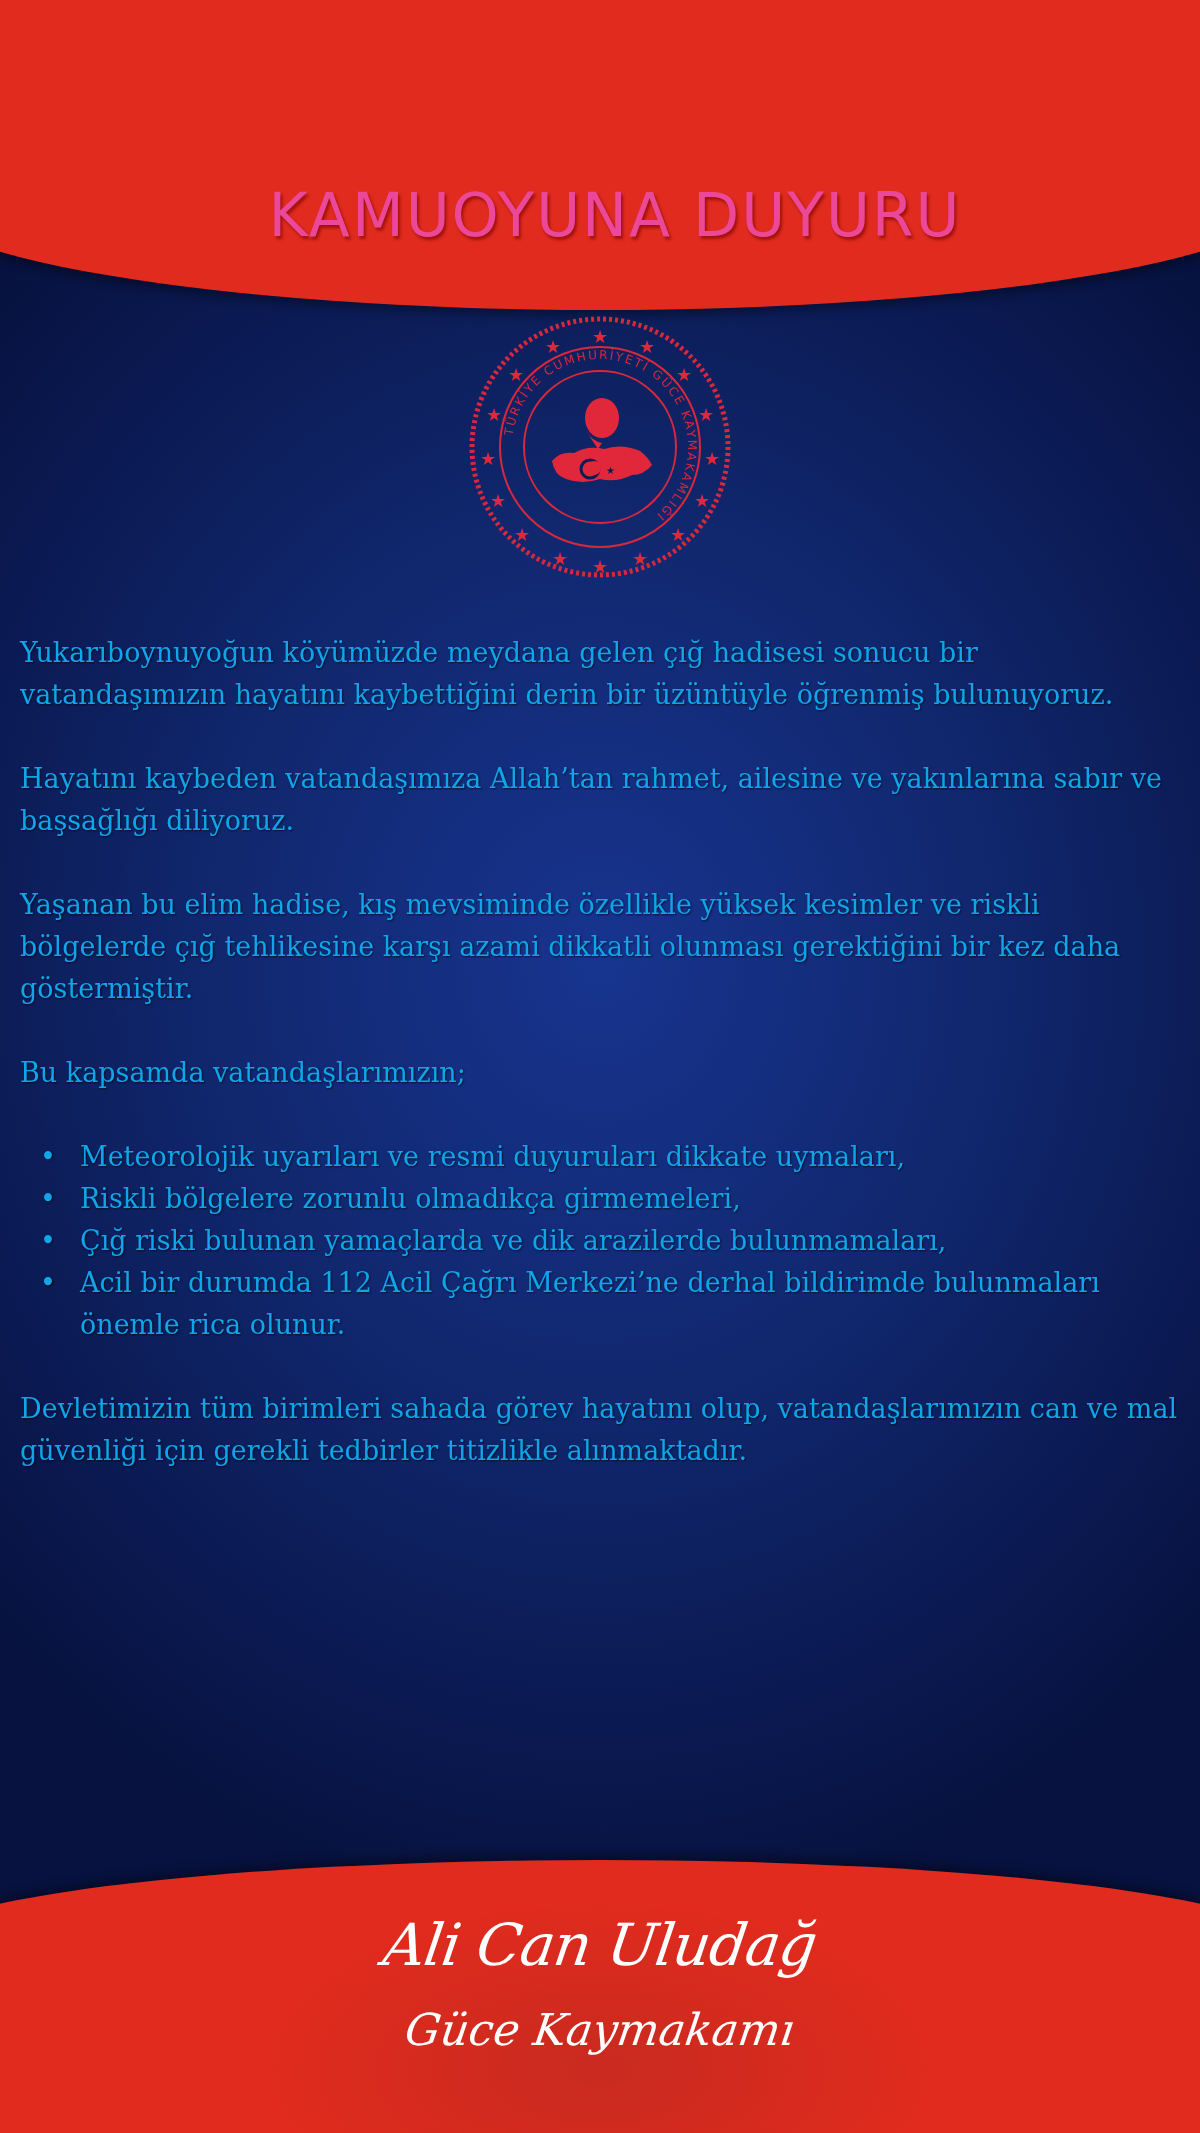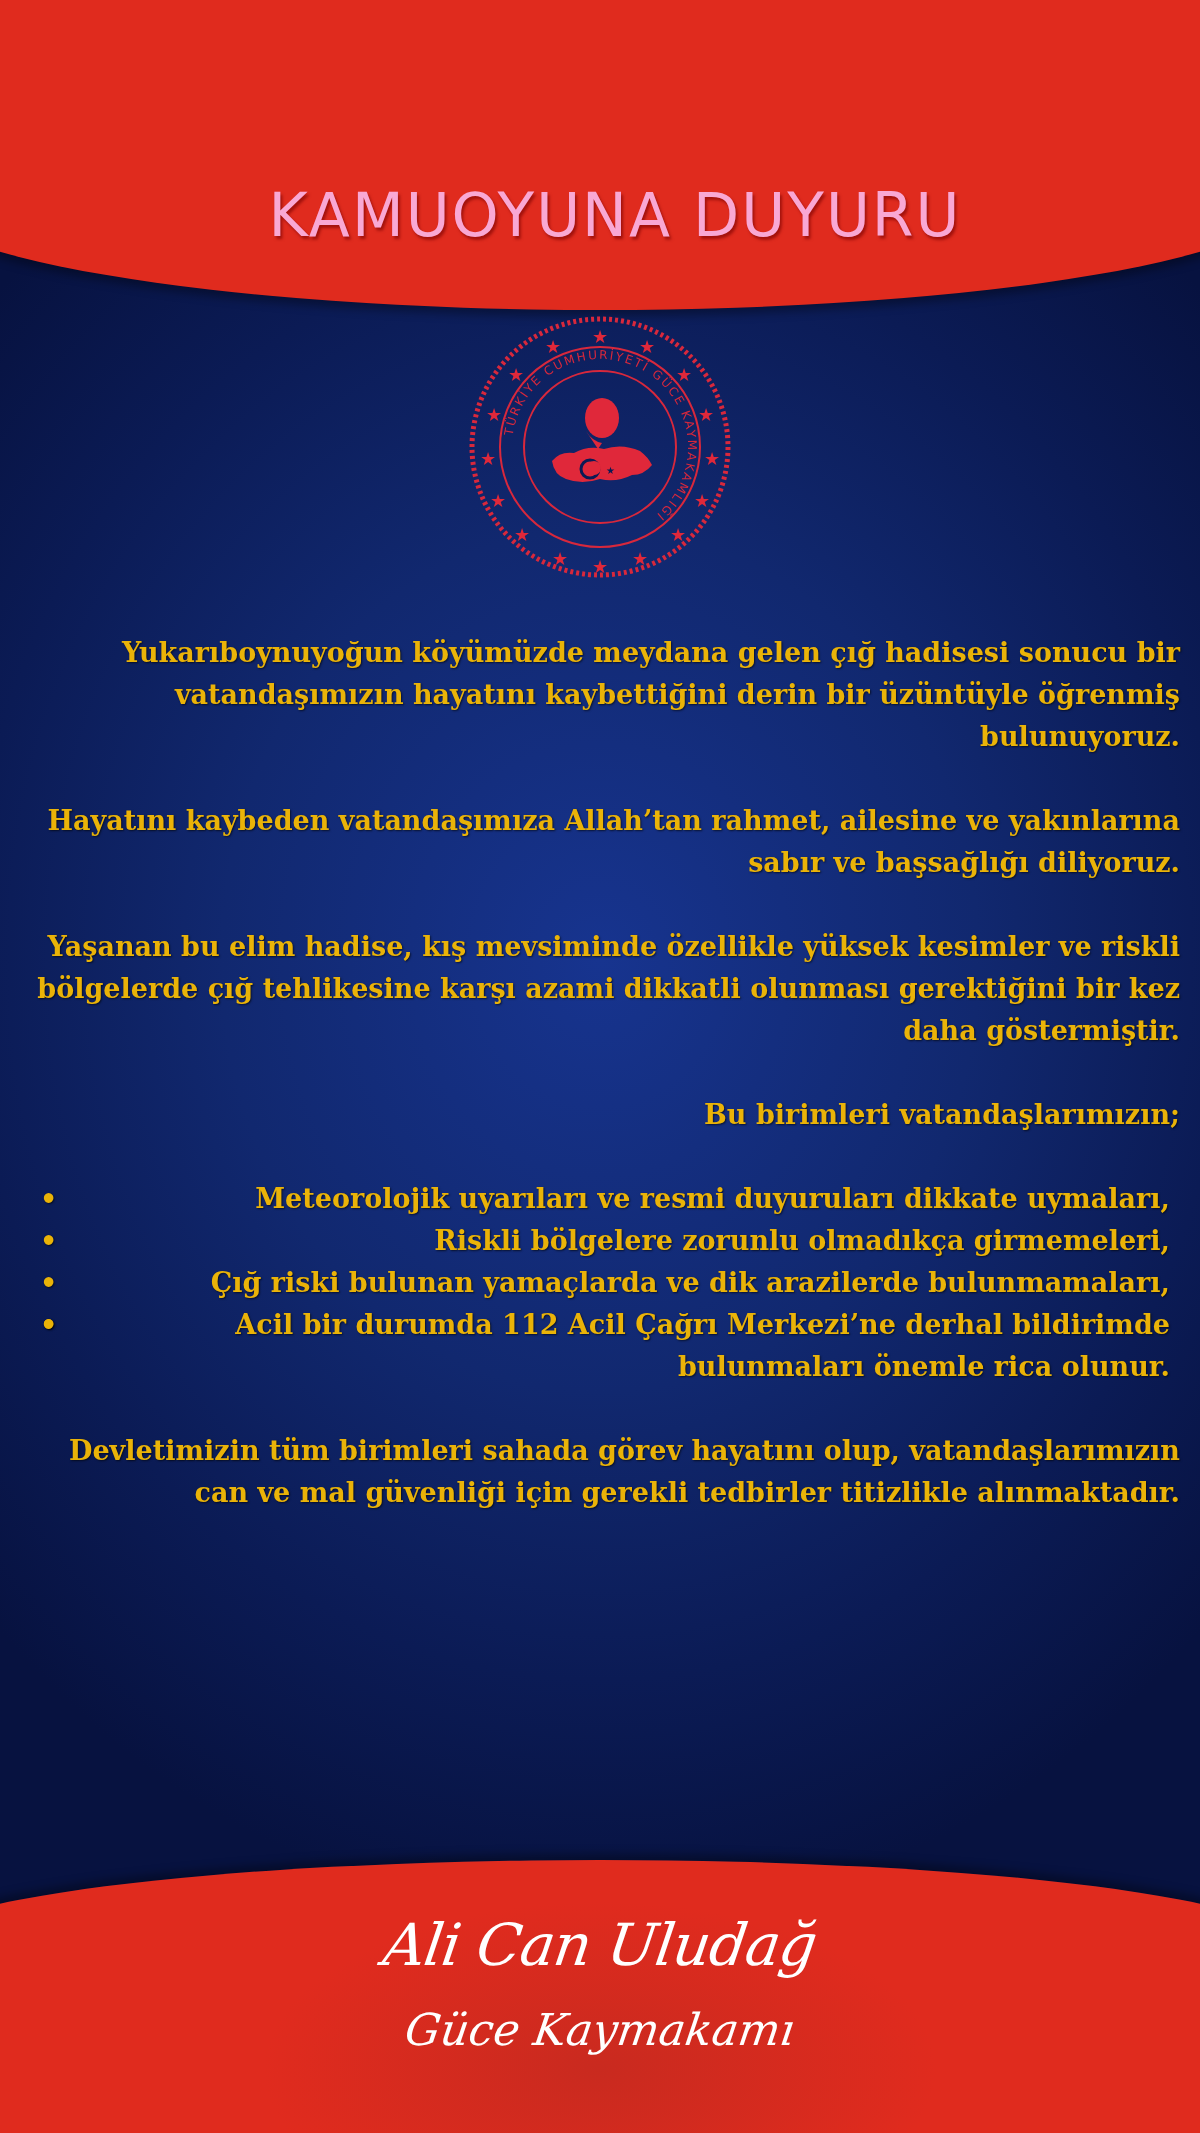--- a/index.html
+++ b/index.html
@@ -25,35 +25,35 @@
     width: 1400px; height: 1400px;
     border-radius: 50% 50% 0 0 / 90px 90px 0 0;
     background: radial-gradient(ellipse 40% 20% at 50% 15%, #c92a1f 0%, #e02b1e 60%);
     box-shadow: 0 -6px 10px rgba(0,0,0,0.35);
   }
   .title {
     position: absolute; left: 0; right: 0; top: 140px;
     text-align: center;
     font-family: "DejaVu Sans", sans-serif;
     font-size: 60px; letter-spacing: 2px;
-    color: #f9a8d4; font-weight: normal;
+    color: #ec4899; font-weight: normal;
     text-shadow: 2px 3px 3px rgba(120,0,0,0.6);
     padding-left: 30px;
   }
   .emblem {
     position: absolute; left: 466px; top: 313px;
     width: 268px; height: 268px;
   }
   .body-text {
     position: absolute; left: 20px; right: 20px; top: 632px;
-    color: #eab308;
+    color: #0ea5e9;
     font-family: "DejaVu Serif", serif;
-    font-weight: bold;
+    font-weight: normal;
     font-size: 27px; line-height: 42px;
-    text-align: right;
+    text-align: left;
     text-shadow: 1px 1px 2px rgba(0,0,0,0.6);
   }
   .para { margin: 0 0 42px 0; }
   .bullets { margin: 0 0 42px 0; padding: 0; list-style: none; }
   .bullets li { position: relative; padding-left: 60px; padding-right: 10px; }
   .bullets li .bullet {
     position: absolute; left: 20px; top: 0;
   }
   .signature {
     position: absolute; left: 0; right: 0; top: 1905px;
@@ -110,21 +110,21 @@
   </g>
   <circle cx="124" cy="156" r="9" fill="none" stroke="#0b1b55" stroke-width="3"></circle>
   <circle cx="128" cy="155" r="7" fill="#e0283a"></circle>
   <text x="140" y="161" fill="#0b1b55" font-size="10">★</text>
 </svg>
 
 <div class="body-text">
   <p class="para">Yukarıboynuyoğun köyümüzde meydana gelen çığ hadisesi sonucu bir vatandaşımızın hayatını kaybettiğini derin bir üzüntüyle öğrenmiş bulunuyoruz.</p>
   <p class="para">Hayatını kaybeden vatandaşımıza Allah’tan rahmet, ailesine ve yakınlarına sabır ve başsağlığı diliyoruz.</p>
   <p class="para">Yaşanan bu elim hadise, kış mevsiminde özellikle yüksek kesimler ve riskli bölgelerde çığ tehlikesine karşı azami dikkatli olunması gerektiğini bir kez daha göstermiştir.</p>
-  <p class="para">Bu birimleri vatandaşlarımızın;</p>
+  <p class="para">Bu kapsamda vatandaşlarımızın;</p>
 
   <ul class="bullets">
     <li>
       <span class="bullet">•</span>
       <span>Meteorolojik uyarıları ve resmi duyuruları dikkate uymaları,</span>
     </li>
     <li>
       <span class="bullet">•</span>
       <span>Riskli bölgelere zorunlu olmadıkça girmemeleri,</span>
     </li>

